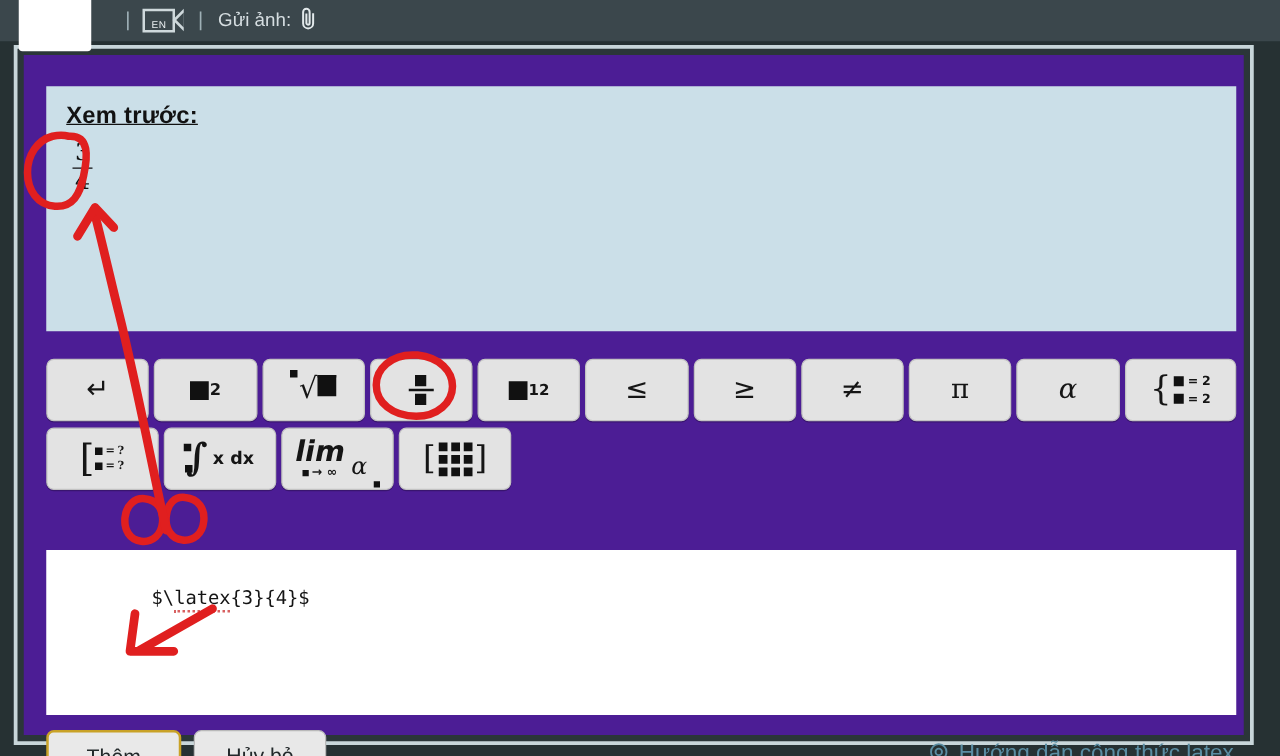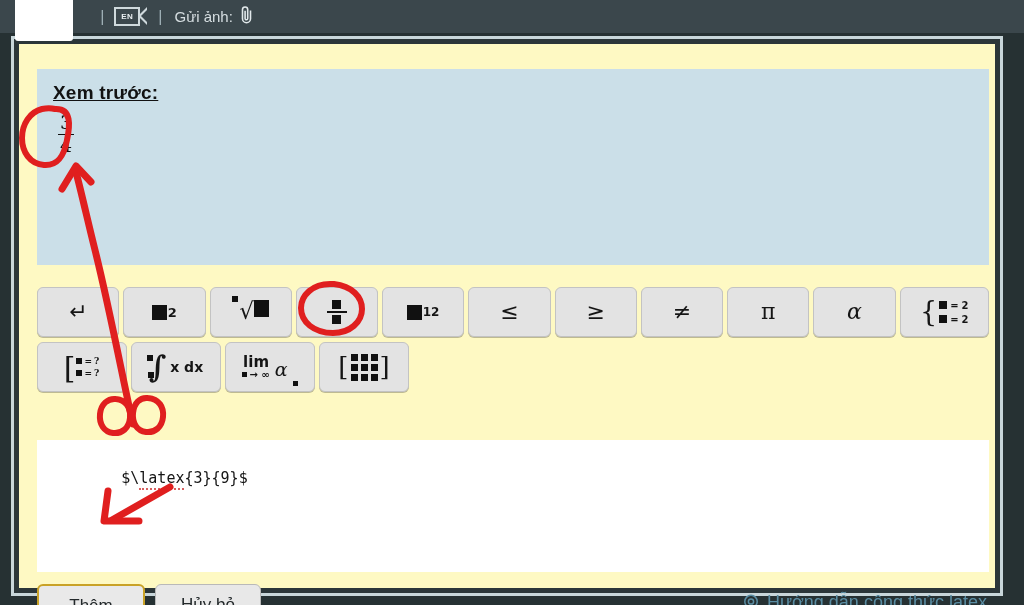--- a/index.html
+++ b/index.html
@@ -49,24 +49,24 @@
   .tb-kb {
     display: inline-flex;
     align-items: center;
     position: relative;
     width: 34px; height: 19px;
   }
   .tb-kb .kbbox {
     box-sizing: border-box;
     width: 26px; height: 19px;
     border: 2px solid #cfd9dc;
-    display: flex; align-items: center; justify-content: center;
+    display: flex; align-items: flex-end; justify-content: center;
     color: #e9eef0;
     font-size: 8px;
-    font-weight: bold;
+    font-weight: normal;
     letter-spacing: 0.5px;
     font-family: "Liberation Sans", sans-serif;
   }
   .tb-kb .kbarrow {
     position: absolute;
     left: 24px; top: 0;
     width: 0; height: 0;
     border-top: 9.5px solid transparent;
     border-bottom: 9.5px solid transparent;
     border-right: 9px solid #cfd9dc;
@@ -117,21 +117,21 @@
     position: absolute;
     left: 11px; top: 36px;
     width: 992px; height: 560px;
     box-sizing: border-box;
     border: 3px solid #c8d6da;
     background: #2b3639;
   }
   .dialog-inner {
     position: absolute;
     inset: 5px;
-    background: #fef9c3;
+    background: #4c1d95;
   }
 
   
   .preview {
     position: absolute;
     left: 18px; top: 25px;
     width: 952px; height: 196px;
     background: #cbdfe8;
     box-sizing: border-box;
     padding: 13px 16px;
@@ -216,21 +216,21 @@
 
   
   .integ { display:flex; align-items:center; gap:4px; font-size:14px; font-weight:bold;}
   .integ .isym { font-size: 30px; line-height:0.75; font-family:"DejaVu Serif", serif; position:relative;}
   .integ .isym .dtop { position:absolute; left:-2px; top:-1px; width:6px; height:6px; background:#111;}
   .integ .isym .dbot { position:absolute; left:-1px; bottom:0px; width:6px; height:6px; background:#111;}
 
   
   .limg { display:flex; align-items:flex-end; gap:5px;}
   .limg .lcol { display:flex; flex-direction:column; align-items:center; line-height:1;}
-  .limg .ltop { font-size:15px; font-weight:bold;}
+  .limg .ltop { font-size:23px; font-weight:bold;font-style:italic;}
   .limg .lbot { font-size:10px; font-weight:bold; display:flex; align-items:center; gap:2px;}
   .limg .alpha { font-size:19px; font-style:italic; font-family:"DejaVu Serif", serif;}
 
   
   .latex-input {
     position: absolute;
     left: 18px; top: 396px;
     width: 952px; height: 132px;
     background: #ffffff;
     box-sizing: border-box;
@@ -450,21 +450,21 @@
                   <i></i>
                 </span>
               <span>]</span>
             </span>
           </div>
 
         </div>
       </div>
 
       <div class="latex-input">
-        <span>$\</span><span class="misspell">latex</span><span>{3}{9}$</span>
+        <span>$\</span><span class="misspell">latex</span><span>{3}{4}$</span>
       </div>
 
       <div class="footer">
         <div class="footer-left">
           <div class="btn primary">Thêm</div>
           <div class="btn">Hủy bỏ</div>
         </div>
         <div class="footer-right">
           <span class="help-icon">
             <svg width="20" height="20" viewBox="0 0 20 20" fill="none" stroke="#5a8da3" stroke-width="1.5">

